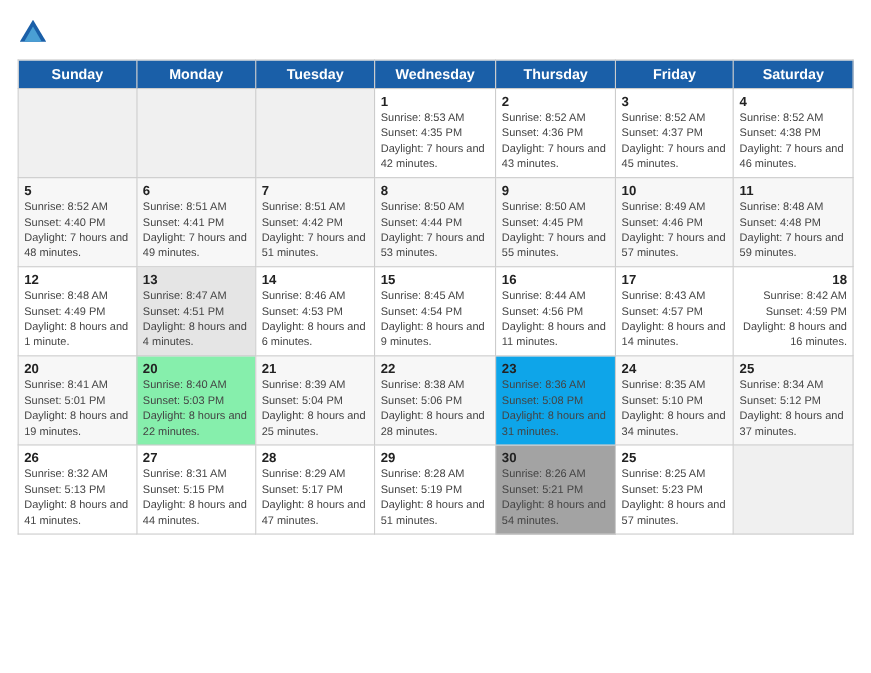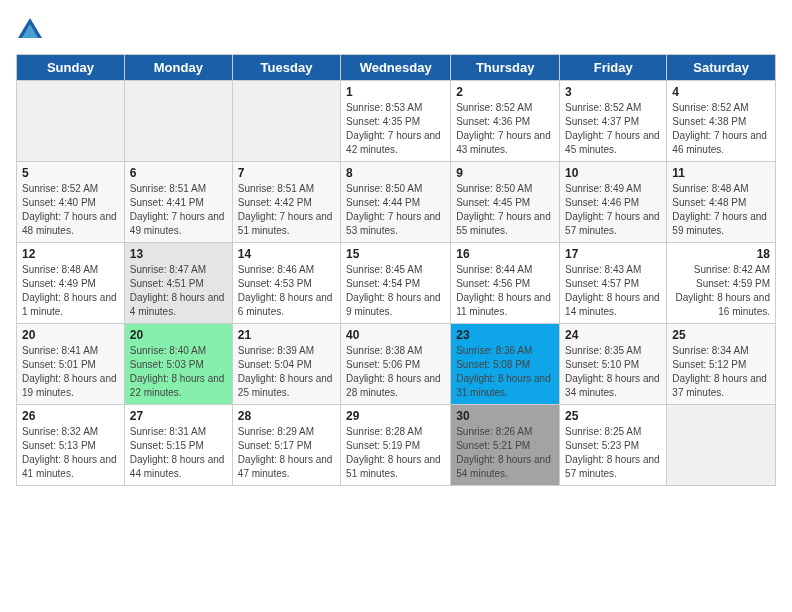--- a/index.html
+++ b/index.html
@@ -218,21 +218,21 @@
         </td>
         <td style="background: #86efac; margin-left: 20px;">
           <span class="day-number">20</span>
           <div class="day-info">Sunrise: 8:40 AM<br>Sunset: 5:03 PM<br>Daylight: 8 hours and 22 minutes.</div>
         </td>
         <td style="background: rgb(247, 247, 247);">
           <span class="day-number">21</span>
           <div class="day-info">Sunrise: 8:39 AM<br>Sunset: 5:04 PM<br>Daylight: 8 hours and 25 minutes.</div>
         </td>
         <td style="background: rgb(247, 247, 247);">
-          <span class="day-number">40</span>
+          <span class="day-number">22</span>
           <div class="day-info">Sunrise: 8:38 AM<br>Sunset: 5:06 PM<br>Daylight: 8 hours and 28 minutes.</div>
         </td>
         <td style="background: #0ea5e9;">
           <span class="day-number">23</span>
           <div class="day-info">Sunrise: 8:36 AM<br>Sunset: 5:08 PM<br>Daylight: 8 hours and 31 minutes.</div>
         </td>
         <td style="background: rgb(247, 247, 247);">
           <span class="day-number">24</span>
           <div class="day-info">Sunrise: 8:35 AM<br>Sunset: 5:10 PM<br>Daylight: 8 hours and 34 minutes.</div>
         </td>

